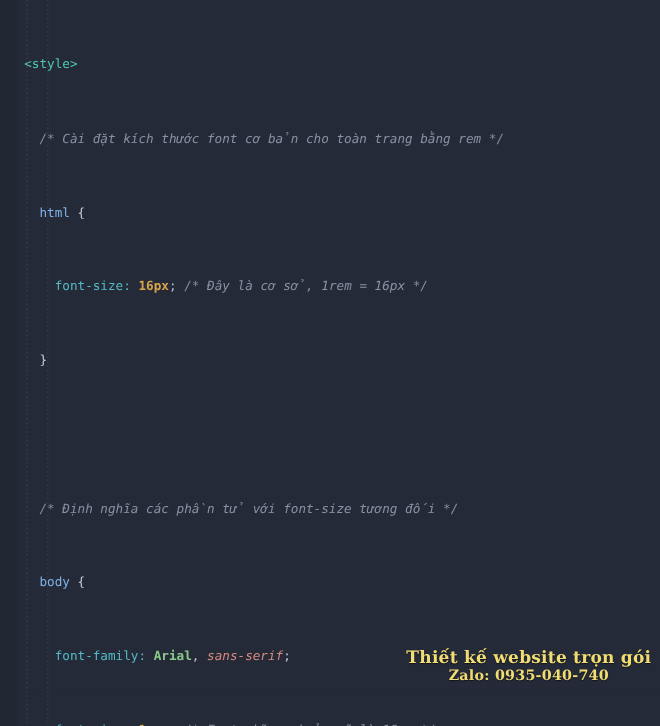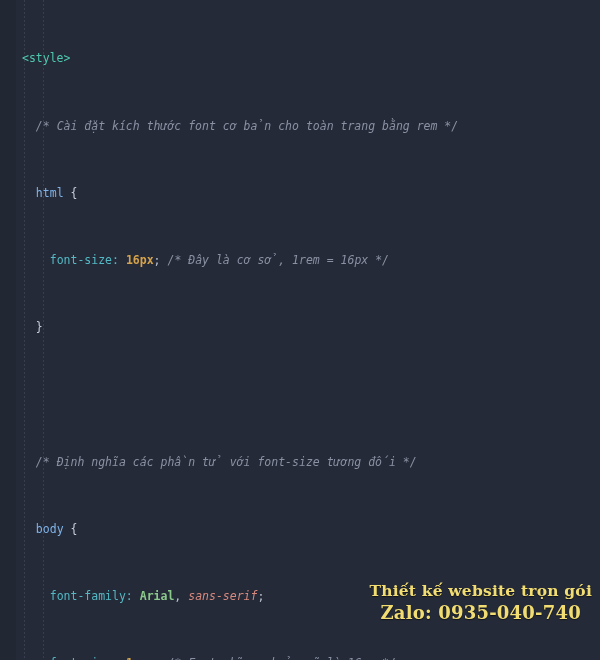--- a/index.html
+++ b/index.html
@@ -84,21 +84,21 @@
     bottom: 8px;
     text-align: center;
     font-family: "DejaVu Serif", "Liberation Serif", serif;
     font-weight: bold;
     color: #f2dd72;
     line-height: 1.28;
     letter-spacing: 0.2px;
     text-shadow: 0 1px 1px rgba(0,0,0,.55);
   }
   .wm-line1 { font-size: 15.5px; display: block; }
-  .wm-line2 { font-size: 18px; display: block; }
+  .wm-line2 { font-size: 13px; display: block; }
 </style>
 </head>
 <body>
 
 <div id="editor">
 
   <div class="gutter-strip"></div>
   <div class="indent-guide ig1"></div>
   <div class="indent-guide ig2"></div>
 

